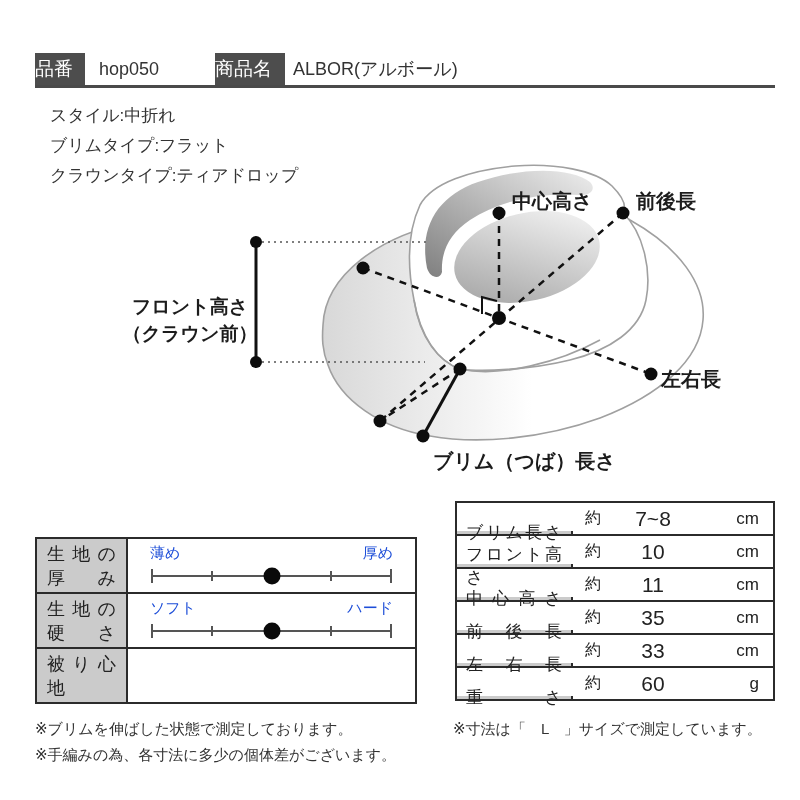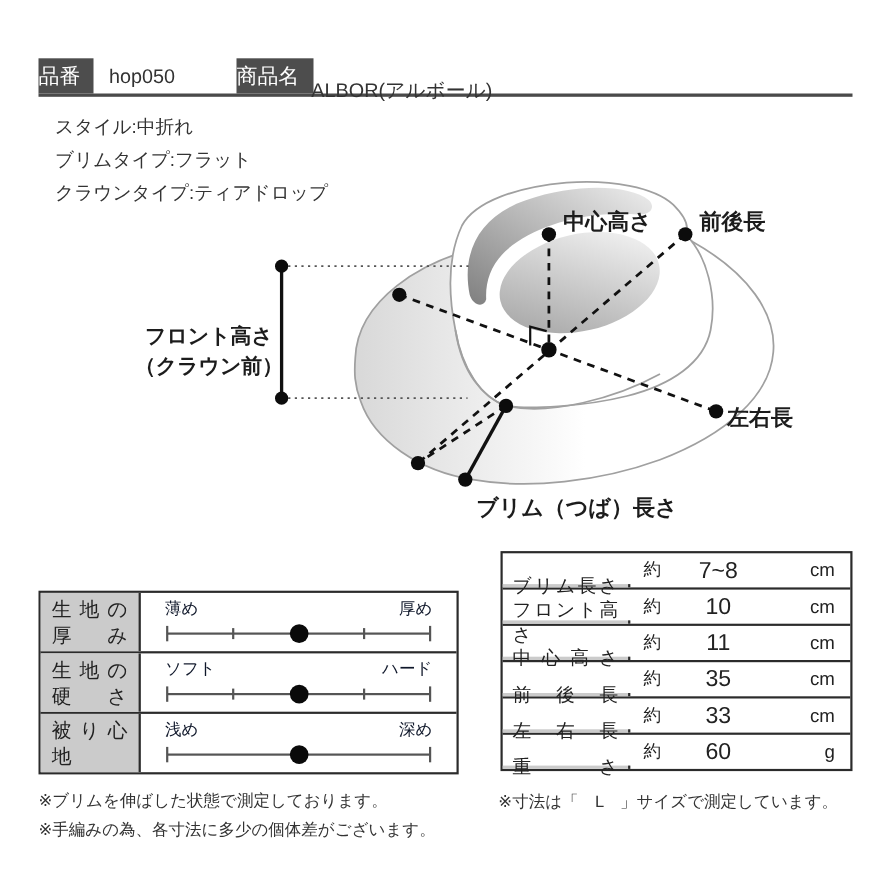--- a/index.html
+++ b/index.html
@@ -11,39 +11,39 @@
   
   .header{position:absolute;left:35px;top:53px;width:740px;height:32px;
     border-bottom:3px solid #4a4a4a;}
   .hbox{position:absolute;top:0;height:32px;background:#4d4d4d;color:#fff;
     display:flex;align-items:center;font-size:19px;}
   .hbox.b1{left:0;width:50px;}
   .hbox.b2{left:180px;width:70px;}
   .hval{position:absolute;top:0;height:32px;display:flex;align-items:center;
     font-size:18px;color:#333;}
   .hval.v1{left:64px;}
-  .hval.v2{left:248px;margin-top:13px;}
+  .hval.v2{left:258px;}
   
   .specs{position:absolute;left:50px;top:101px;font-size:17px;line-height:30px;color:#333;}
   
   svg.hat{position:absolute;left:0;top:0;}
   .dlabel{position:absolute;font-size:20px;font-weight:600;color:#1c1c1c;white-space:nowrap;}
   .dlabel.small{font-size:19px;}
   .front-height{left:122px;top:294px;width:136px;text-align:center;line-height:1.4;white-space:normal;}
   
   .feature-table{position:absolute;left:35px;top:537px;width:382px;
     border:2px solid #2b2b2b;background:#fff;box-sizing:border-box;}
   .f-row{display:flex;height:53px;border-top:2px solid #2b2b2b;}
   .f-row:first-child{border-top:none;}
   .f-label{width:91px;background:#cbcbcb;border-right:2px solid #2b2b2b;
     display:flex;align-items:center;padding:0 10px;box-sizing:border-box;}
   .f-label span{display:block;width:100%;text-align:justify;text-align-last:justify;
     font-size:18px;color:#222;}
   .f-value{flex:1;padding:5px 20px 0;box-sizing:border-box;}
-  .minmax{display:flex;justify-content:space-between;font-size:15px;color:#0f172a;padding:0 2px;}
+  .minmax{display:flex;justify-content:space-between;font-size:15px;color:#1d4ed8;padding:0 2px;}
   .track{position:relative;height:22px;margin:2px 4px 0;}
   .tline{position:absolute;left:0;right:0;top:10px;height:2px;background:#555;}
   .tick{position:absolute;top:6px;width:2px;height:10px;background:#555;transform:translateX(-50%);}
   .tick.end{top:4px;height:14px;}
   .dot{position:absolute;top:11px;width:17px;height:17px;background:#0a0a0a;
     border-radius:50%;transform:translate(-50%,-50%);}
   
   .spec-table{position:absolute;left:455px;top:501px;width:320px;
     border:2px solid #2b2b2b;background:#fff;box-sizing:border-box;}
   .s-row{display:flex;height:31px;border-top:2px solid #2b2b2b;}
@@ -190,32 +190,20 @@
         <span class="tick end" style="left:100%"></span>
         <span class="dot" style="left:50%"></span>
       </div>
     </div>
   </div>
 
   <div class="f-row">
     <div class="f-label">
       <span>被り心地</span>
     </div>
-    <div class="f-value">
-      <div class="minmax">
-        <span>浅め</span>
-        <span>深め</span>
-      </div>
-      <div class="track">
-        <div class="tline"></div>
-        <span class="tick end" style="left:0%"></span>
-        <span class="tick end" style="left:100%"></span>
-        <span class="dot" style="left:50%"></span>
-      </div>
-    </div>
   </div>
 </div>
 
 <div class="spec-table">
   <div class="s-row">
     <div class="s-label">
         <span>ブリム長さ</span>
       </div>
     <div class="s-value">
       <span class="s-approx">約</span>

